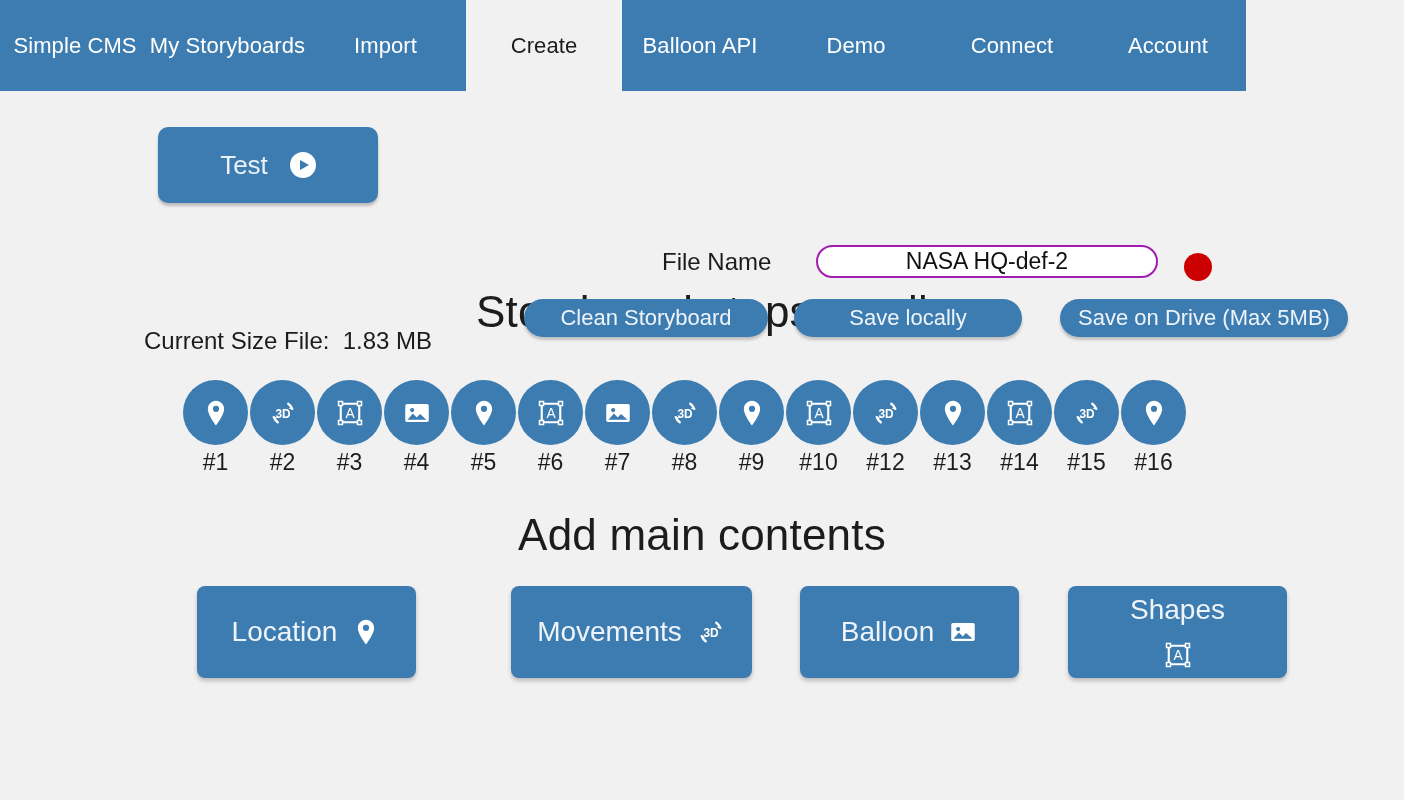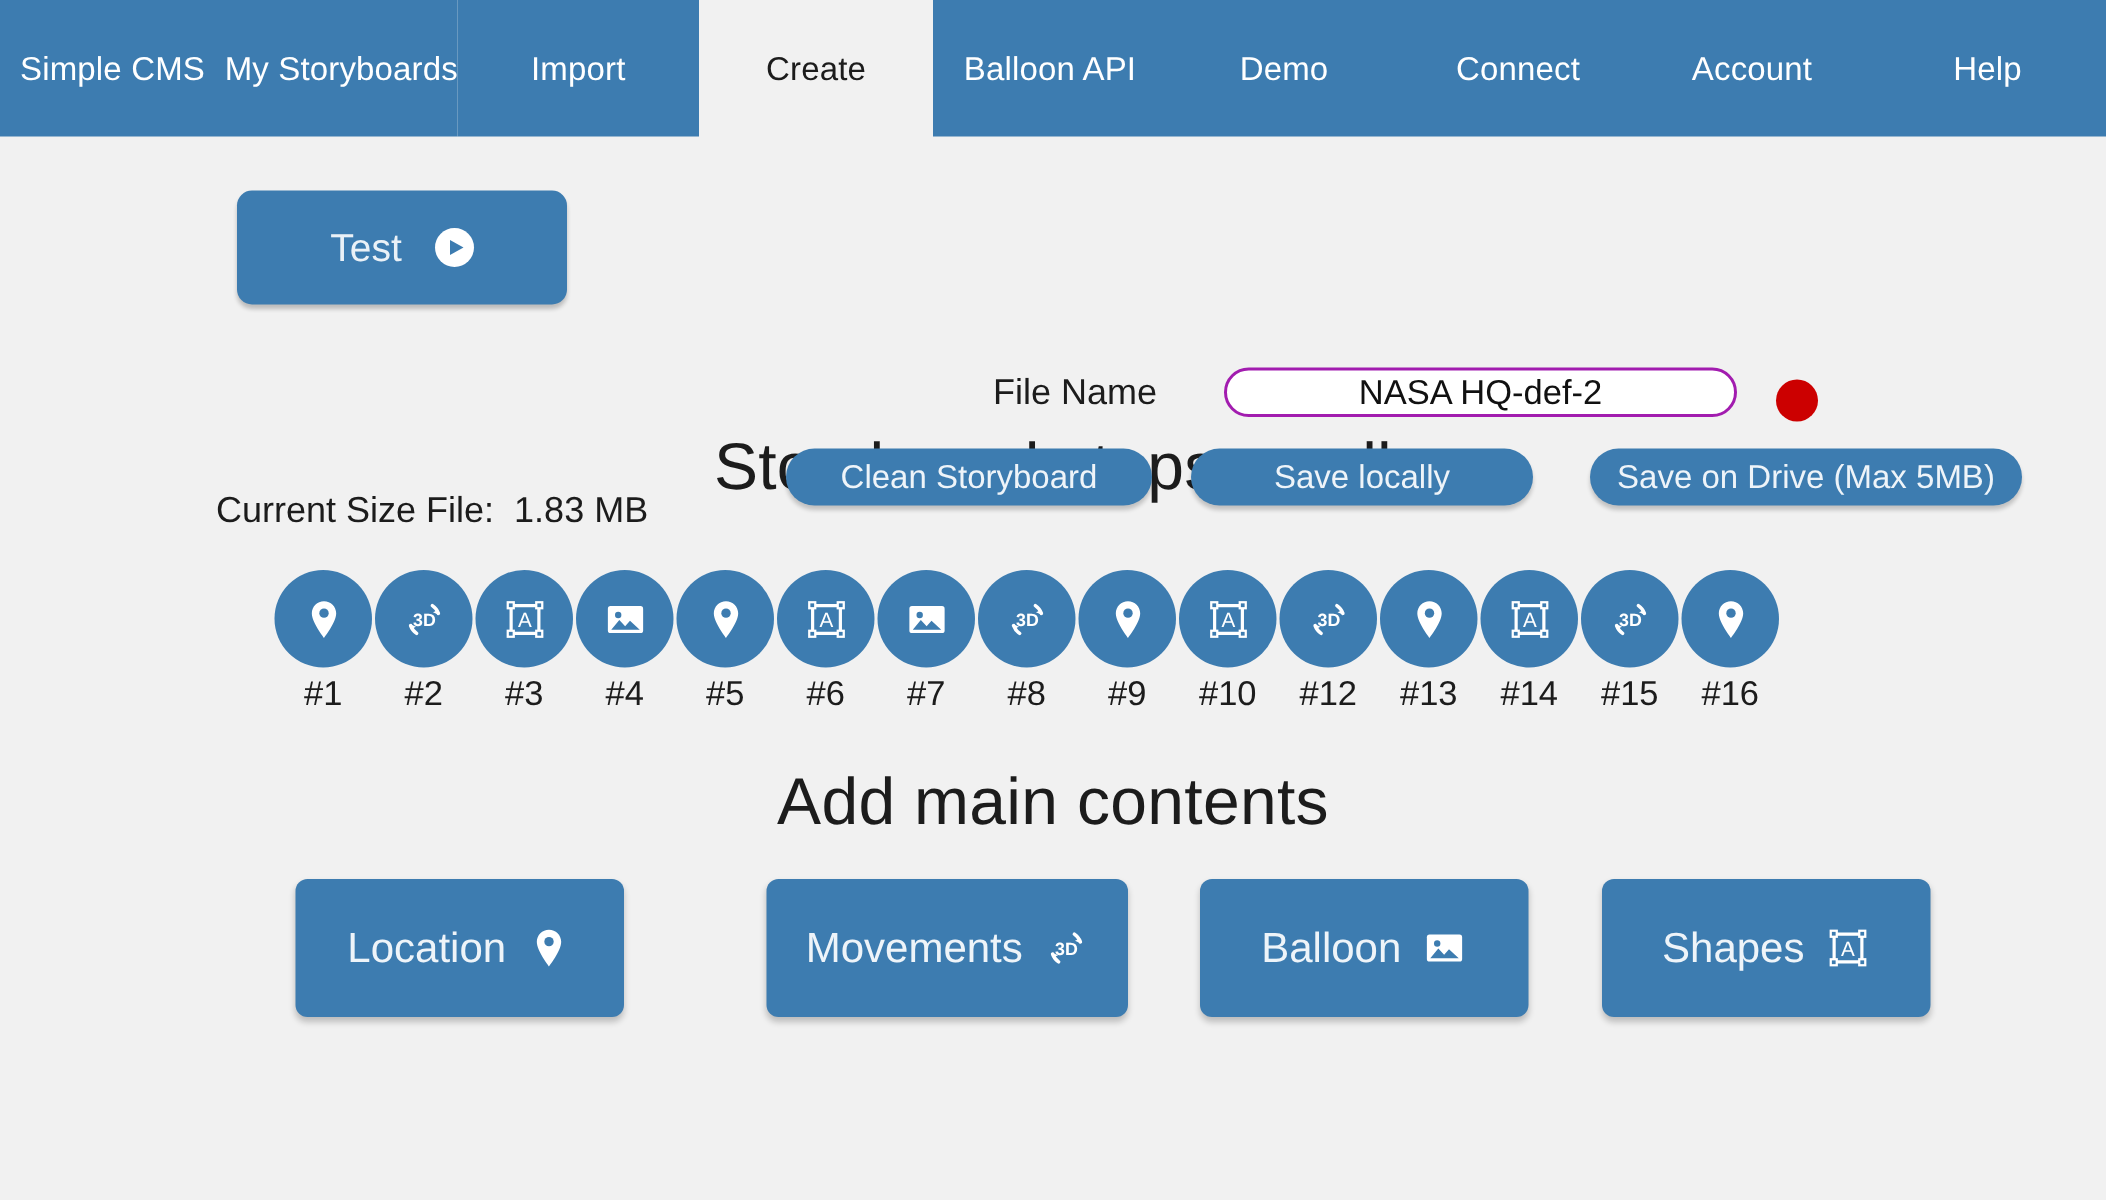--- a/index.html
+++ b/index.html
@@ -203,21 +203,21 @@
     display: flex;
     align-items: center;
     justify-content: center;
     gap: 14px;
     cursor: pointer;
     box-shadow: 0 3px 4px rgba(0,0,0,.22);
   }
   .cb-0 { left: 197px; width: 219px; }
   .cb-1 { left: 511px; width: 241px; }
   .cb-2 { left: 800px; width: 219px; }
-  .cb-3 { left: 1068px; width: 219px; }
+  .cb-3 { left: 1068px; width: 219px; flex-direction: column; }
 
   
   .ico { display: block; }
   .ico-sm { width: 30px; height: 30px; }
   .ico-btn { width: 30px; height: 30px; }
 </style>
 </head>
 <body>
 
 <div class="navbar">
@@ -237,23 +237,20 @@
       <span>Balloon API</span>
     </div>
   <div class="nav-item n5">
       <span>Demo</span>
     </div>
   <div class="nav-item n6">
       <span>Connect</span>
     </div>
   <div class="nav-item n7">
       <span>Account</span>
-    </div>
-  <div class="nav-item n8">
-      <span>Help</span>
     </div>
 </div>
 
 <div class="top-strip">
 
   <button class="test-btn">
     <span>Test</span>
     <span class="play-icon"></span>
   </button>
 

